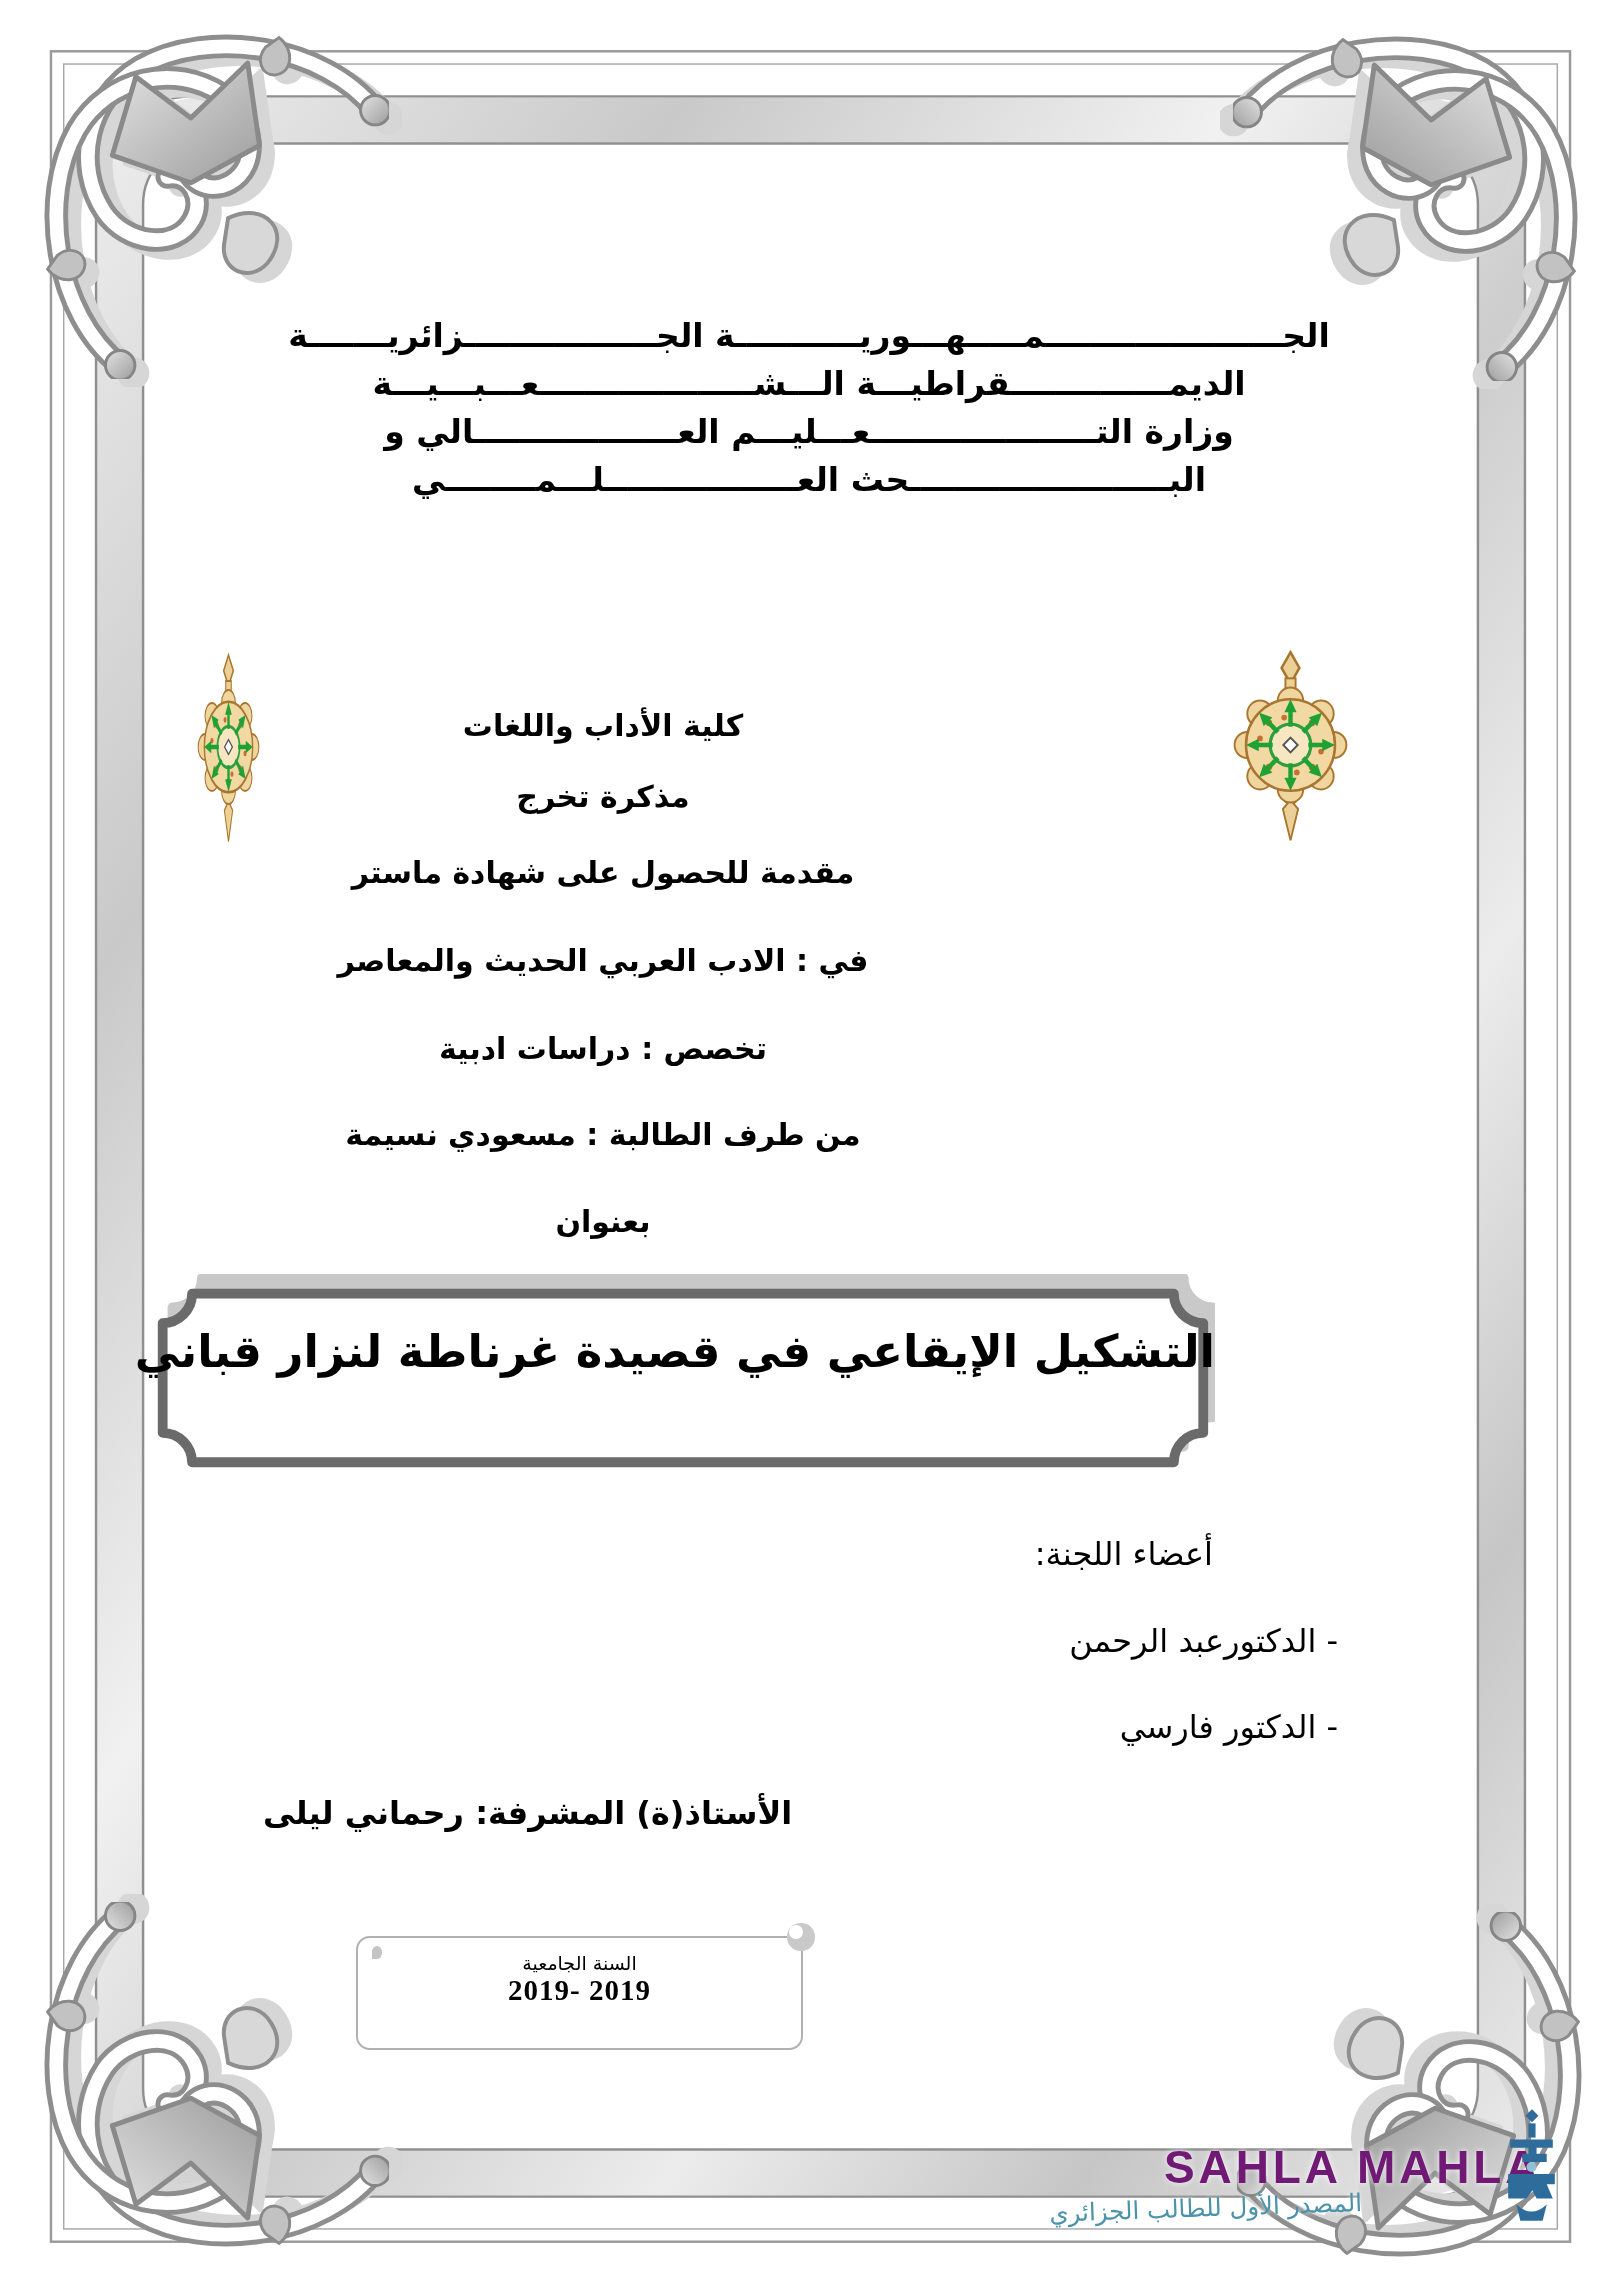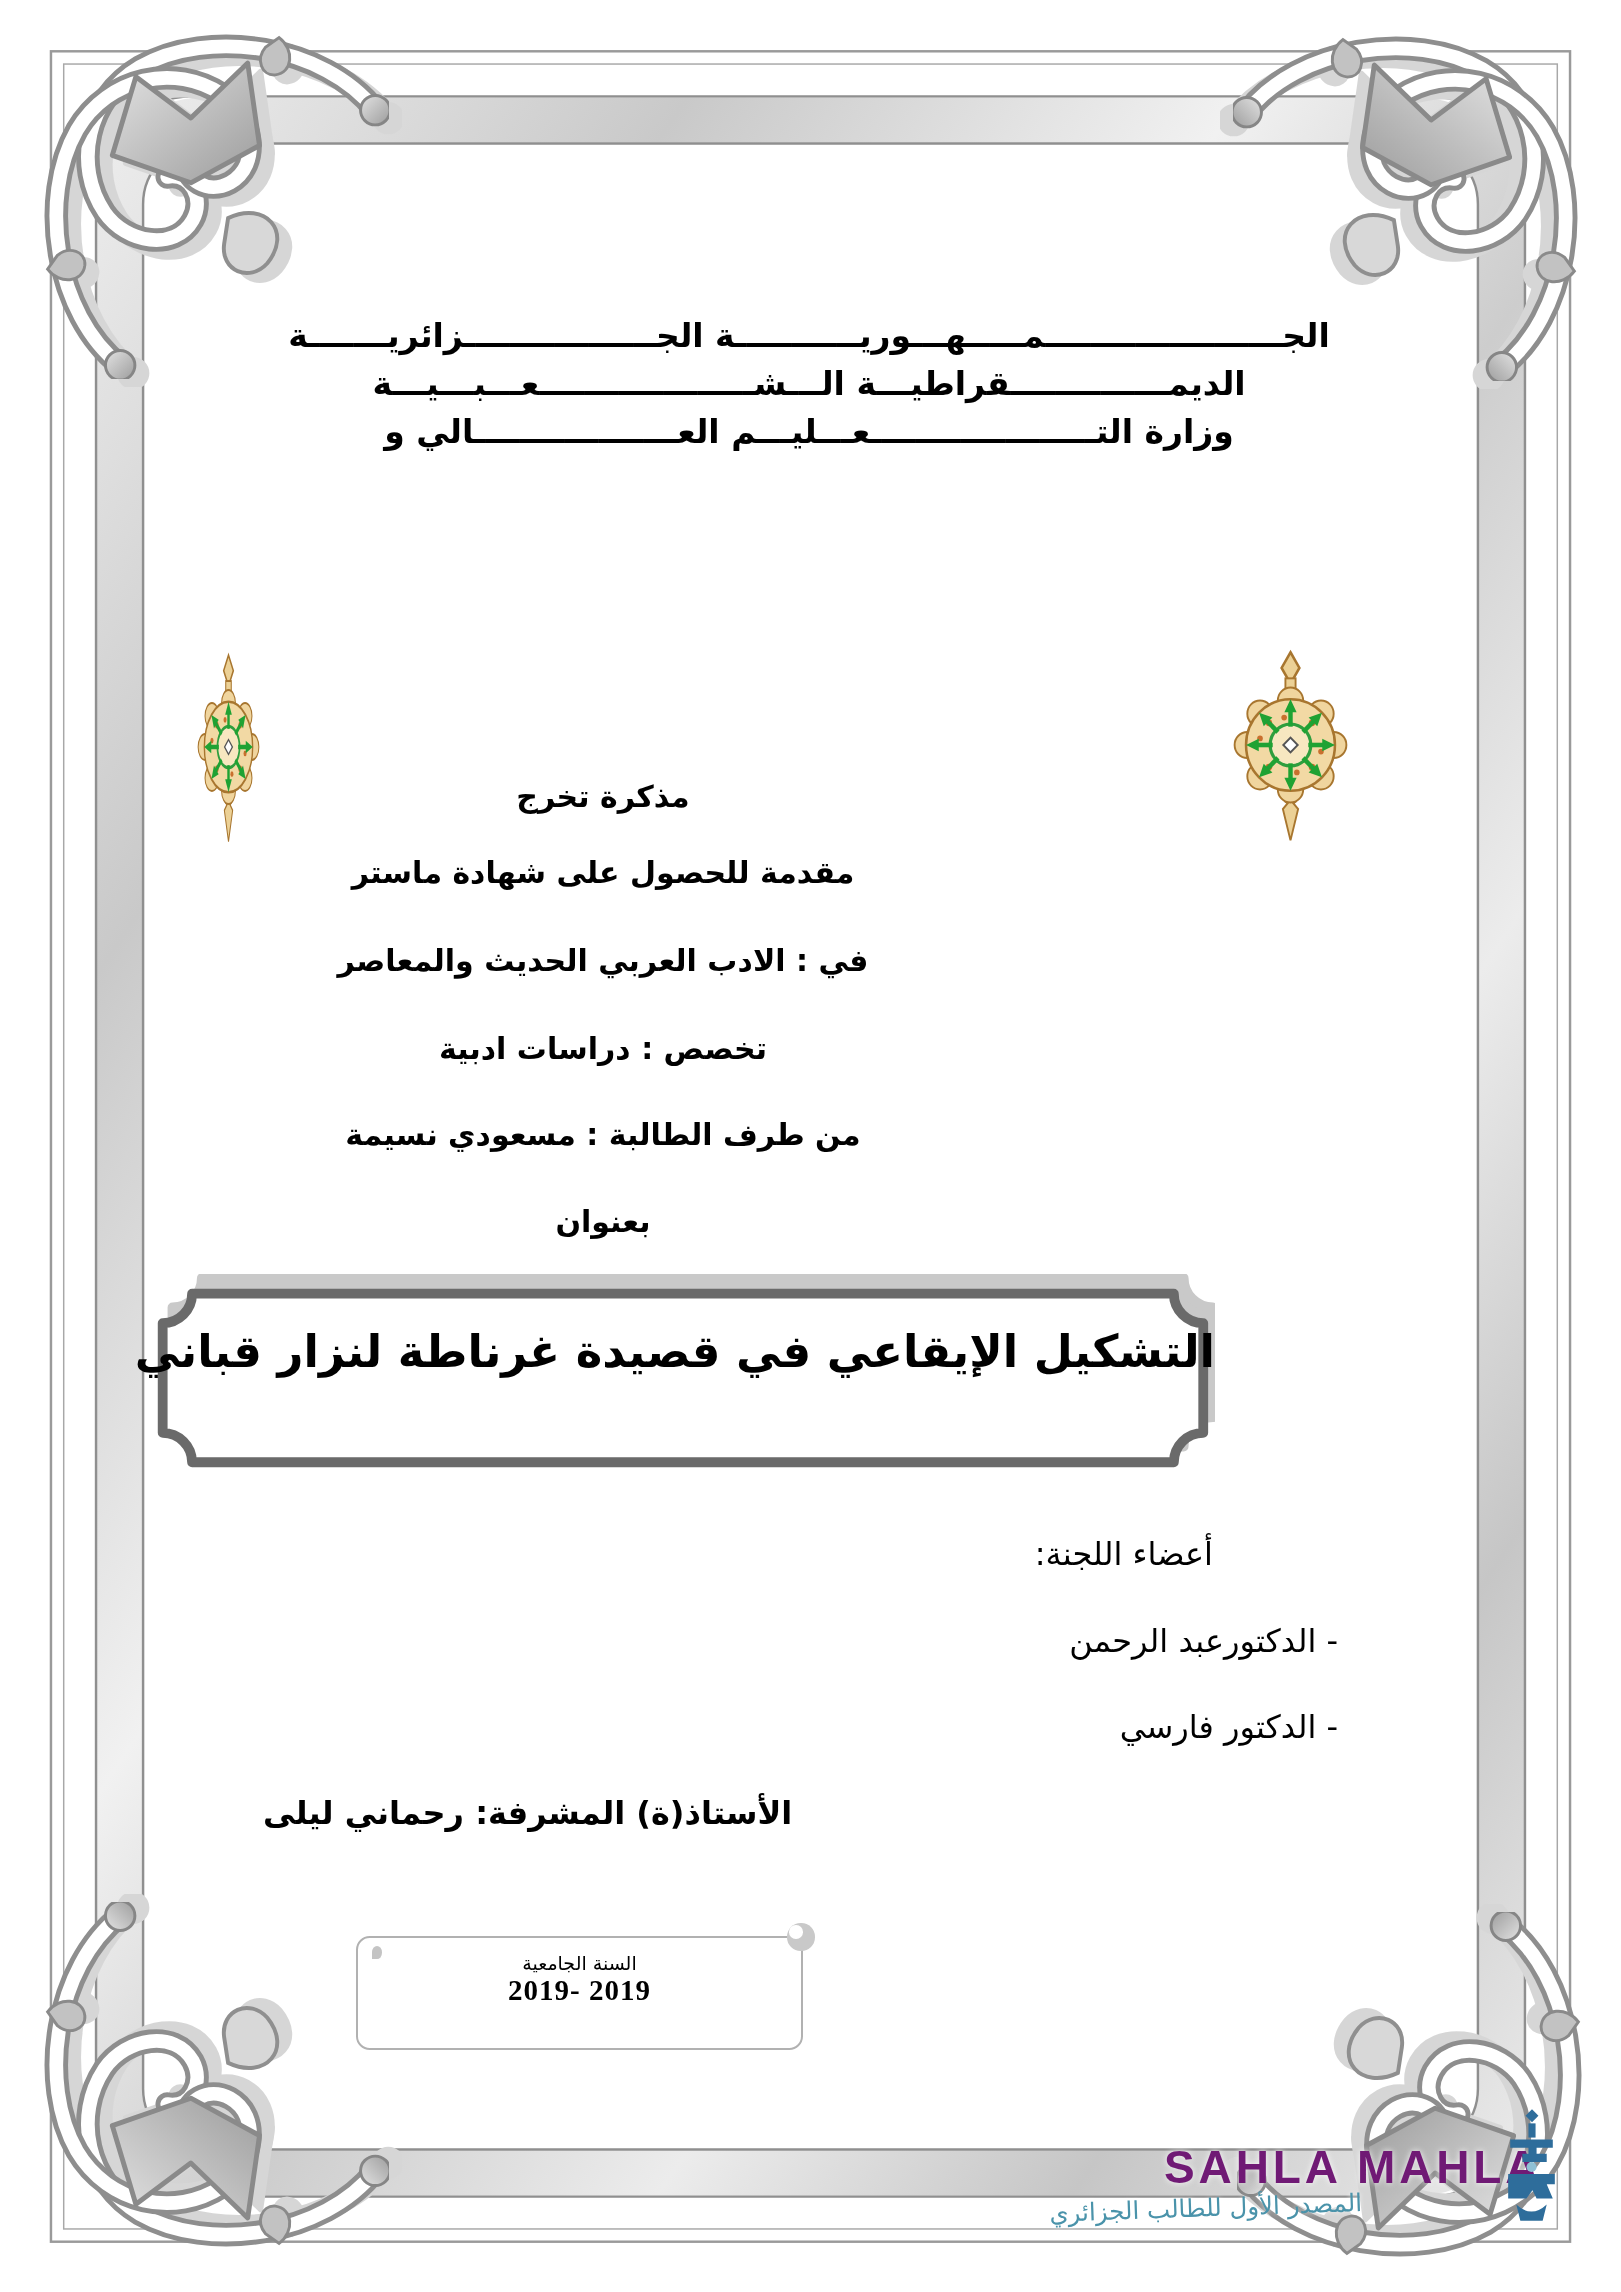--- a/index.html
+++ b/index.html
@@ -139,29 +139,31 @@
   <svg class="orn" style="left:1237px;top:1912px;transform:scale(-1,-1);" width="363" height="363" viewBox="0 0 370 370">
       <use href="#orn"></use>
     </svg>
 
   <div class="content">
 
     <div class="hdr ar" style="top:312px;">
       <div>الجـــــــــــــــــــــمـــــهـــوريـــــــــــة الجـــــــــــــــــزائريـــــــة</div>
       <div>الديمــــــــــــــقراطيـــة الـــشـــــــــــــــــــعـــبـــيـــة</div>
       <div>وزارة التــــــــــــــــــــعـــليـــم العــــــــــــــــــالي و</div>
+      <div>البـــــــــــــــــــــــحث العـــــــــــــــــلـــمــــــــي</div>
     </div>
 
     <svg class="logo" style="left:194px;top:650px;" width="69" height="194" viewBox="0 0 100 150" preserveAspectRatio="none">
         <use href="#unilogo"></use>
       </svg>
     <svg class="logo" style="left:1227px;top:647px;" width="127" height="196" viewBox="0 0 100 150" preserveAspectRatio="none">
         <use href="#unilogo"></use>
       </svg>
 
+    <div class="cline ar" style="top:708px;">كلية الأداب واللغات</div>
     <div class="cline ar" style="top:779px;">مذكرة تخرج</div>
     <div class="cline ar" style="top:855px;">مقدمة للحصول على شهادة ماستر</div>
     <div class="cline ar" style="top:943px;">في : الادب العربي الحديث  والمعاصر</div>
     <div class="cline ar" style="top:1031px;">تخصص : دراسات ادبية</div>
     <div class="cline ar" style="top:1117px;">من طرف الطالبة : مسعودي نسيمة</div>
     <div class="cline ar" style="top:1204px;">بعنوان</div>
 
     <svg class="abs" style="left:147px;top:1274px;" width="1068" height="206" viewBox="0 0 1090 210">
       <path d="M46,8 L1048,8 A30,30 0 0 0 1078,38 L1078,150 A30,30 0 0 0 1048,180 L46,180 A30,30 0 0 0 16,150 L16,38 A30,30 0 0 0 46,8 Z" transform="translate(6,12)" fill="#c9c9c9" stroke="#c9c9c9" stroke-width="10" stroke-linejoin="round" style="transform:translate(10px,-4px);"></path>
       <path d="M46,20 L1048,20 A30,30 0 0 0 1078,50 L1078,162 A30,30 0 0 0 1048,192 L46,192 A30,30 0 0 0 16,162 L16,50 A30,30 0 0 0 46,20 Z" fill="#ffffff" stroke="#6a6a6a" stroke-width="10" stroke-linejoin="round"></path>

